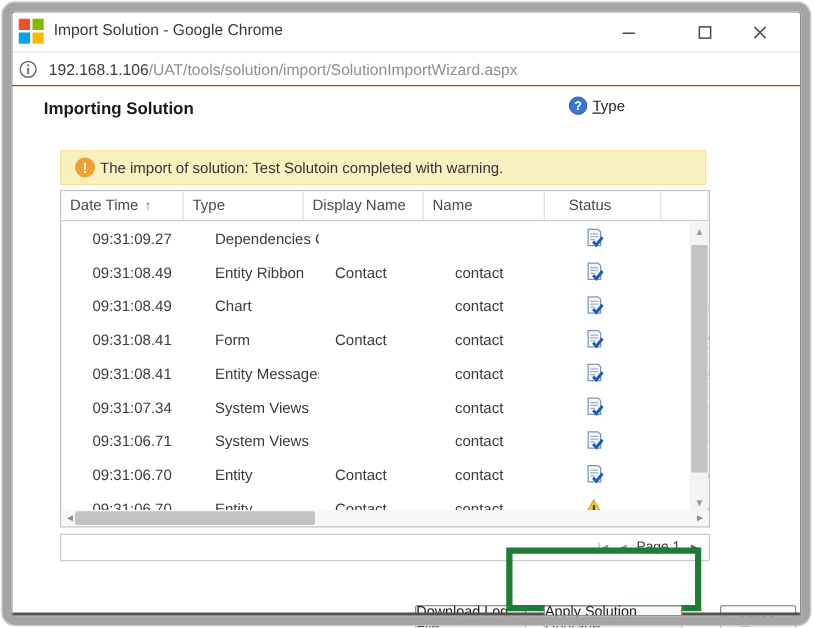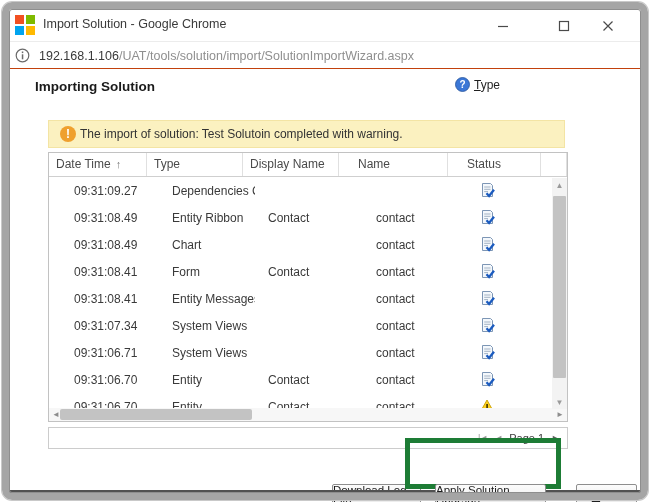--- a/index.html
+++ b/index.html
@@ -52,21 +52,21 @@
   .grid { position:absolute; left:39px; top:143px; width:520px; height:270px; background:#fff;
           border:1px solid #c2c2c2; overflow:hidden; }
   .thead { position:absolute; left:0; top:0; width:518px; height:24px; background:#fff;
            border-bottom:1px solid #cfcfcf; display:flex; }
   .th { font-size:12px; color:#4a4a4a; padding:4px 0 0 7px; border-right:1px solid #e0e0e0;
         white-space:nowrap; overflow:hidden; cursor:pointer; }
   .tbody { position:absolute; left:12px; top:24px; width:518px; height:232px; overflow:hidden; }
   .tr { display:flex; height:27px; align-items:center; }
   .td { font-size:12px; color:#3a3a3a; padding-left:13px; white-space:nowrap; overflow:hidden; }
   .c-datetime { width:98px; } .c-type { width:96px; } .c-display { width:96px; }
-  .c-name { width:97px;margin-left:12px; } .c-status { width:93px; } .c-extra { flex:1; padding-left:17px; }
+  .c-name { width:97px; } .c-status { width:93px; } .c-extra { flex:1; padding-left:17px; }
   .c-status { padding-left:19px; display:flex; align-items:center; }
   .sort-arrow { font-size:11px; color:#777; margin-left:5px; }
 
   
   .vscroll { position:absolute; right:0; top:25px; width:15px; height:231px; background:#f3f3f3;
              display:flex; flex-direction:column; align-items:center; z-index:5; }
   .vs-arrow { height:14px; width:15px; font-size:8px; color:#9a9a9a; display:flex; align-items:center; justify-content:center; cursor:pointer; }
   .vs-thumb { width:13px; flex:0 0 182px; margin-top:4px; background:#c3c3c3; border-radius:1px; cursor:grab; }
 
   

